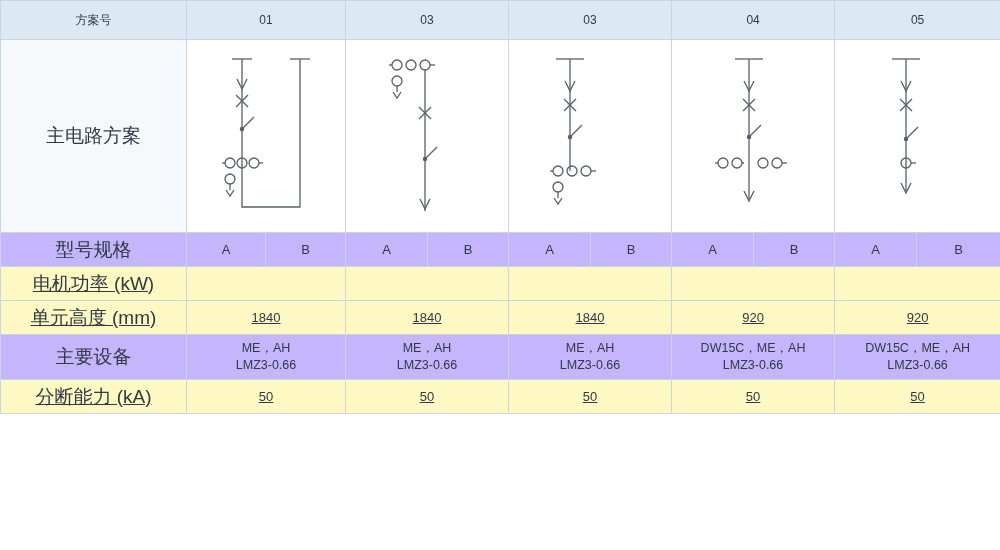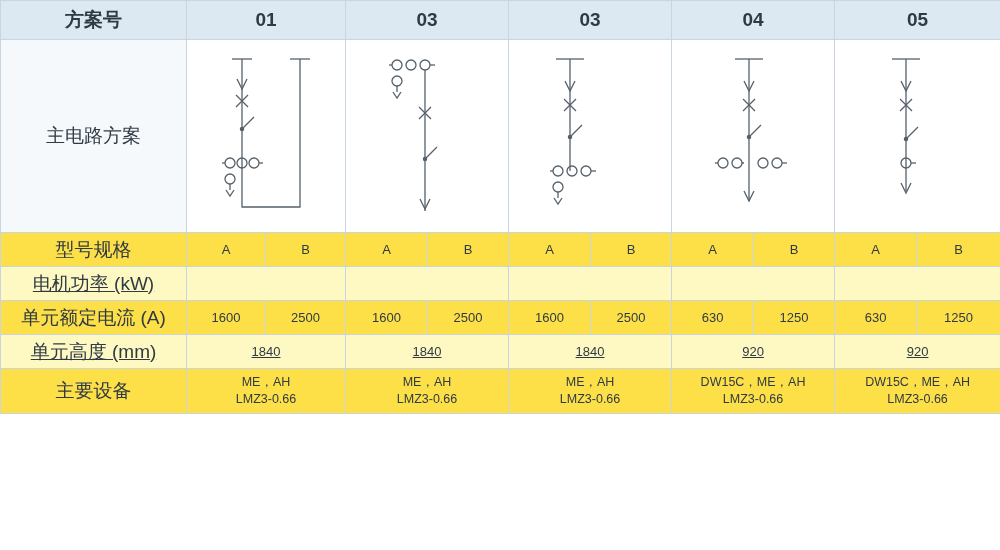--- a/index.html
+++ b/index.html
@@ -34,35 +34,34 @@
   }
   td.rowlabel {
     text-align: left;
     padding-left: 14px;
     color: #2f3a44;
     font-size: 19px;
   }
   tr.header td {
     background: #dce9f2;
     height: 38px;
-    font-size: 19px;
-    font-weight: bold;
+    font-size: 12px;
   }
   tr.header td.rowlabel {
     background: #dce9f2;
   }
   tr.diagram td {
     height: 192px;
     background: #ffffff;
     vertical-align: middle;
   }
   tr.diagram td.rowlabel {
     background: #f5f9fc;
   }
-  tr.zebra-a td { background: #fde047; }
+  tr.zebra-a td { background: #c4b5fd; }
   tr.zebra-b td { background: #fef9c3; text-decoration: underline; }
   tr.data td { height: 33px; }
   tr.tall td { height: 44px; }
   .twoline {
     line-height: 1.35;
     font-size: 12.5px;
   }
   .diagram-cell {
     display: flex;
     align-items: center;
@@ -257,33 +256,20 @@
 
   <tr class="data zebra-b">
     <td class="rowlabel">电机功率 (kW)</td>
     <td colspan="2"></td>
     <td colspan="2"></td>
     <td colspan="2"></td>
     <td colspan="2"></td>
     <td colspan="2"></td>
   </tr>
 
-  <tr class="data zebra-a">
-    <td class="rowlabel">单元额定电流 (A)</td>
-    <td>1600</td>
-    <td>2500</td>
-    <td>1600</td>
-    <td>2500</td>
-    <td>1600</td>
-    <td>2500</td>
-    <td>630</td>
-    <td>1250</td>
-    <td>630</td>
-    <td>1250</td>
-  </tr>
 
   <tr class="data zebra-b">
     <td class="rowlabel">单元高度 (mm)</td>
     <td colspan="2">1840</td>
     <td colspan="2">1840</td>
     <td colspan="2">1840</td>
     <td colspan="2">920</td>
     <td colspan="2">920</td>
   </tr>
 
@@ -314,16 +300,24 @@
       </div>
     </td>
     <td colspan="2" class="cellpad">
       <div class="twoline">
         <div>DW15C，ME，AH</div>
         <div>LMZ3-0.66</div>
       </div>
     </td>
   </tr>
 
+  <tr class="data zebra-b">
+    <td class="rowlabel">分断能力 (kA)</td>
+    <td colspan="2">50</td>
+    <td colspan="2">50</td>
+    <td colspan="2">50</td>
+    <td colspan="2">50</td>
+    <td colspan="2">50</td>
+  </tr>
 
 </tbody>
     </table>
 </div>
 
 </body></html>

